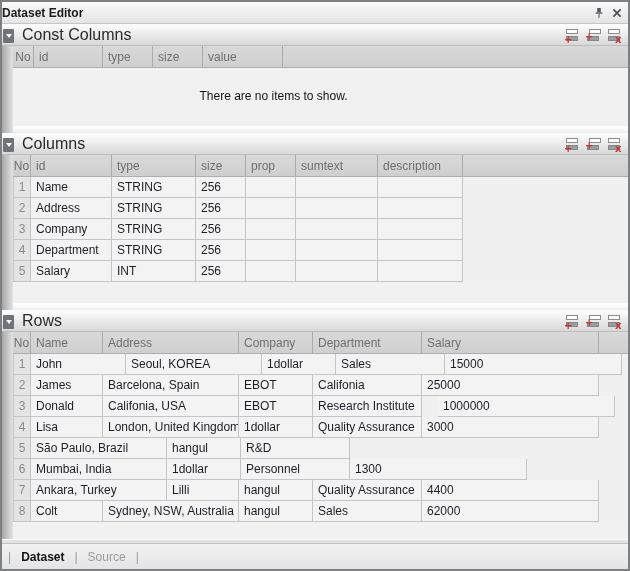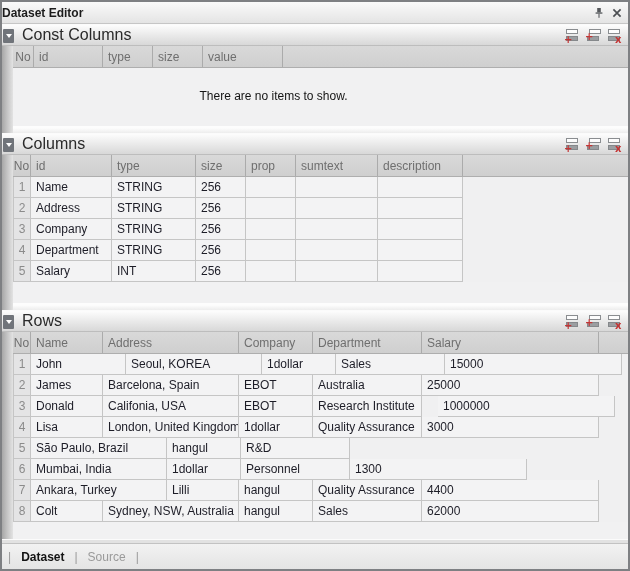--- a/index.html
+++ b/index.html
@@ -259,21 +259,21 @@
             <div class="gc" style="width: 136px;">Seoul, KOREA</div>
             <div class="gc" style="width: 74px;">1dollar</div>
             <div class="gc" style="width: 109px;">Sales</div>
             <div class="gc" style="width: 177px;">15000</div>
           </div>
           <div class="grow">
             <div class="gc num" style="width: 18px;">2</div>
             <div class="gc" style="width: 72px;">James</div>
             <div class="gc" style="width: 136px;">Barcelona, Spain</div>
             <div class="gc" style="width: 74px;">EBOT</div>
-            <div class="gc" style="width: 109px;">Australia</div>
+            <div class="gc" style="width: 109px;">Califonia</div>
             <div class="gc" style="width: 177px;">25000</div>
           </div>
           <div class="grow">
             <div class="gc num" style="width: 18px;">3</div>
             <div class="gc" style="width: 72px;">Donald</div>
             <div class="gc" style="width: 136px;">Califonia, USA</div>
             <div class="gc" style="width: 74px;">EBOT</div>
             <div class="gc" style="width: 109px;">Research Institute</div>
             <div class="gc" style="width: 177px; margin-left: 16px;">1000000</div>
           </div>

